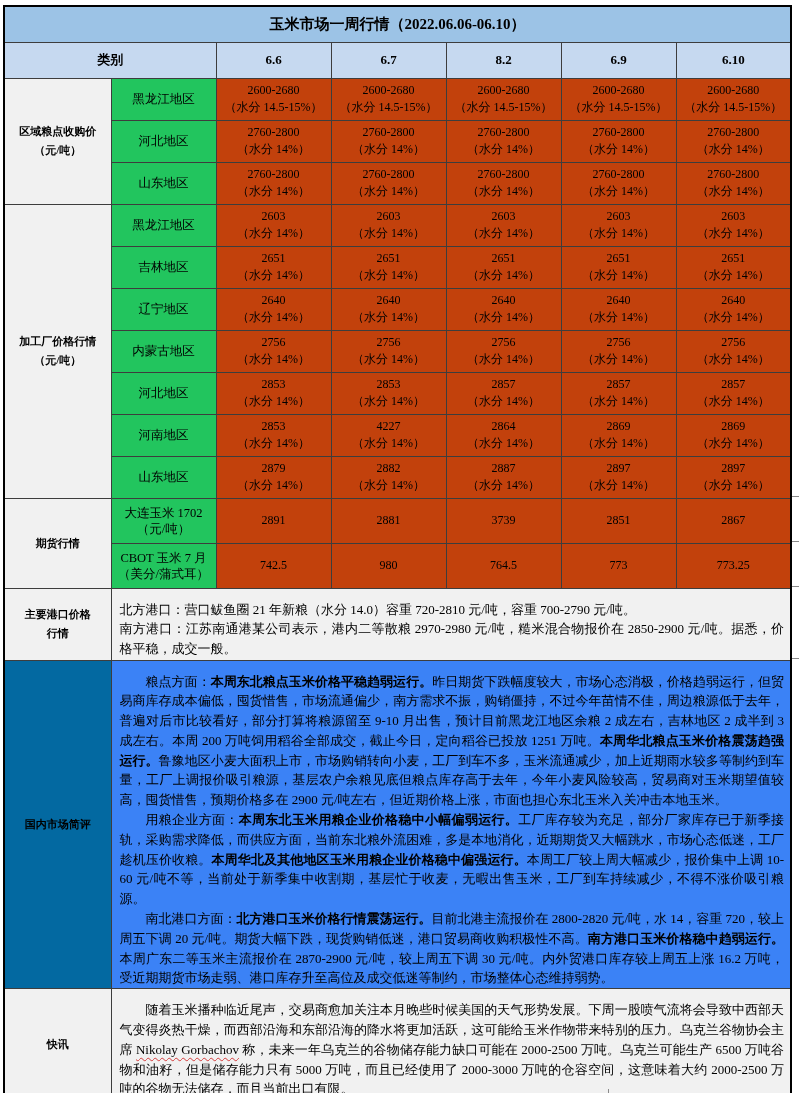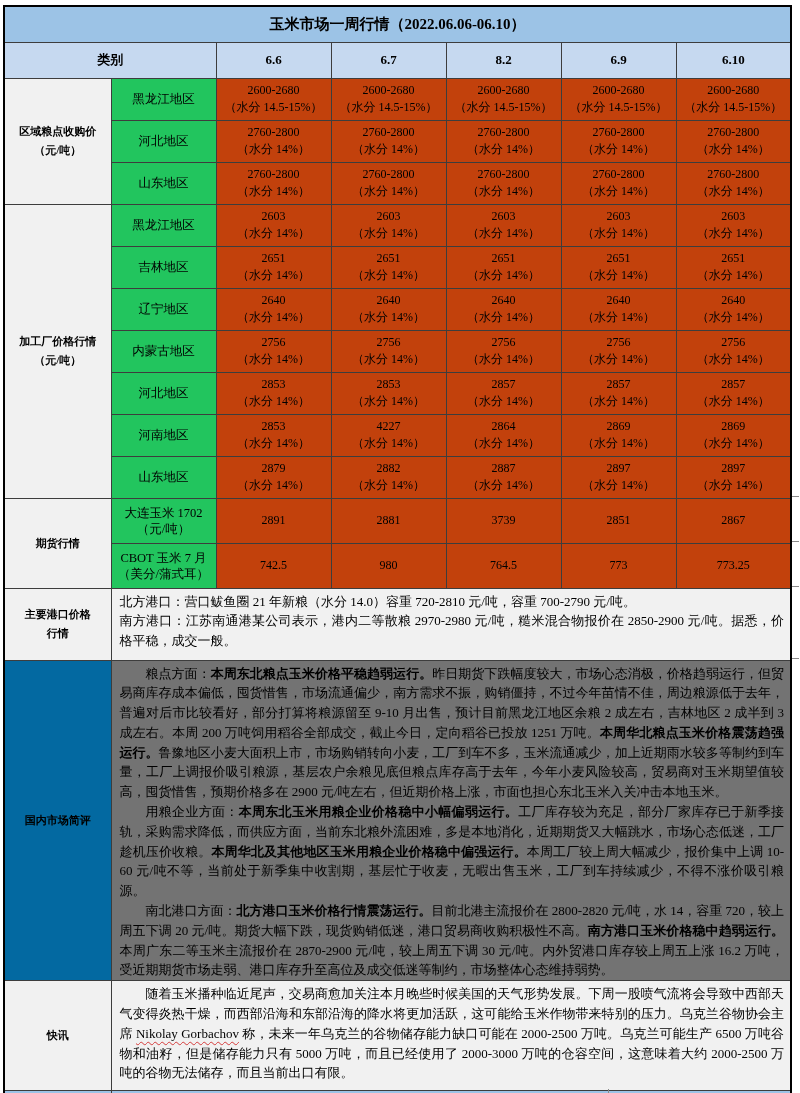--- a/index.html
+++ b/index.html
@@ -18,25 +18,25 @@
   tr.r-fut    { height: 45px; }
   tr.r-port   { height: 72px; }
   tr.r-review { height: 300px; }
   tr.r-news   { height: 110px; }
   tr.r-note   { height: 22px; }
   .title-cell { background: #9CC3E6; font-weight: bold; font-size: 15px; text-align: center; }
   .head-cell  { background: #C6D9F0; font-weight: bold; font-size: 13px; text-align: center; }
   .sec  { background: #F1F1F1; font-weight: bold; font-size: 11px; text-align: center; white-space: pre-line; line-height: 19px; }
   .reg  { background: #22c55e; font-size: 12.5px; text-align: center; white-space: pre-line; line-height: 16px; }
   .cell { background: #c2410c; font-size: 12px;  text-align: center; white-space: pre-line; line-height: 17px; }
-  .textcell { background: #F1F1F1; vertical-align: top; padding: 3px 6px 0 8px; font-size: 13px; line-height: 19.8px; text-align: justify; }
+  .textcell { background: #F1F1F1; vertical-align: top; padding: 11px 6px 0 8px; font-size: 13px; line-height: 19.8px; text-align: justify; }
   .para { margin: 0; text-indent: 2em; }
   .noind { text-indent: 0; }
   .revlabel { background: #0369a1; }
-  .revbody  { background: #737373; }
+  .revbody  { background: #3b82f6; }
   .notelabel { background: #9CC3E6; }
   .notebody  { background: #9CC3E6; font-weight: bold; font-size: 13px; padding-left: 26px; vertical-align: middle; }
   .bold { font-weight: bold; }
   .spell { text-decoration: underline wavy #d43b3b; text-decoration-thickness: 1px; text-underline-offset: 3px; }
   .tick  { position: absolute; left: 792px; width: 7px; height: 1px; background: #8a8a8a; }
   .btick { position: absolute; width: 1px; height: 4px; background: #8a8a8a; }
 </style>
 </head>
 <body>
 

